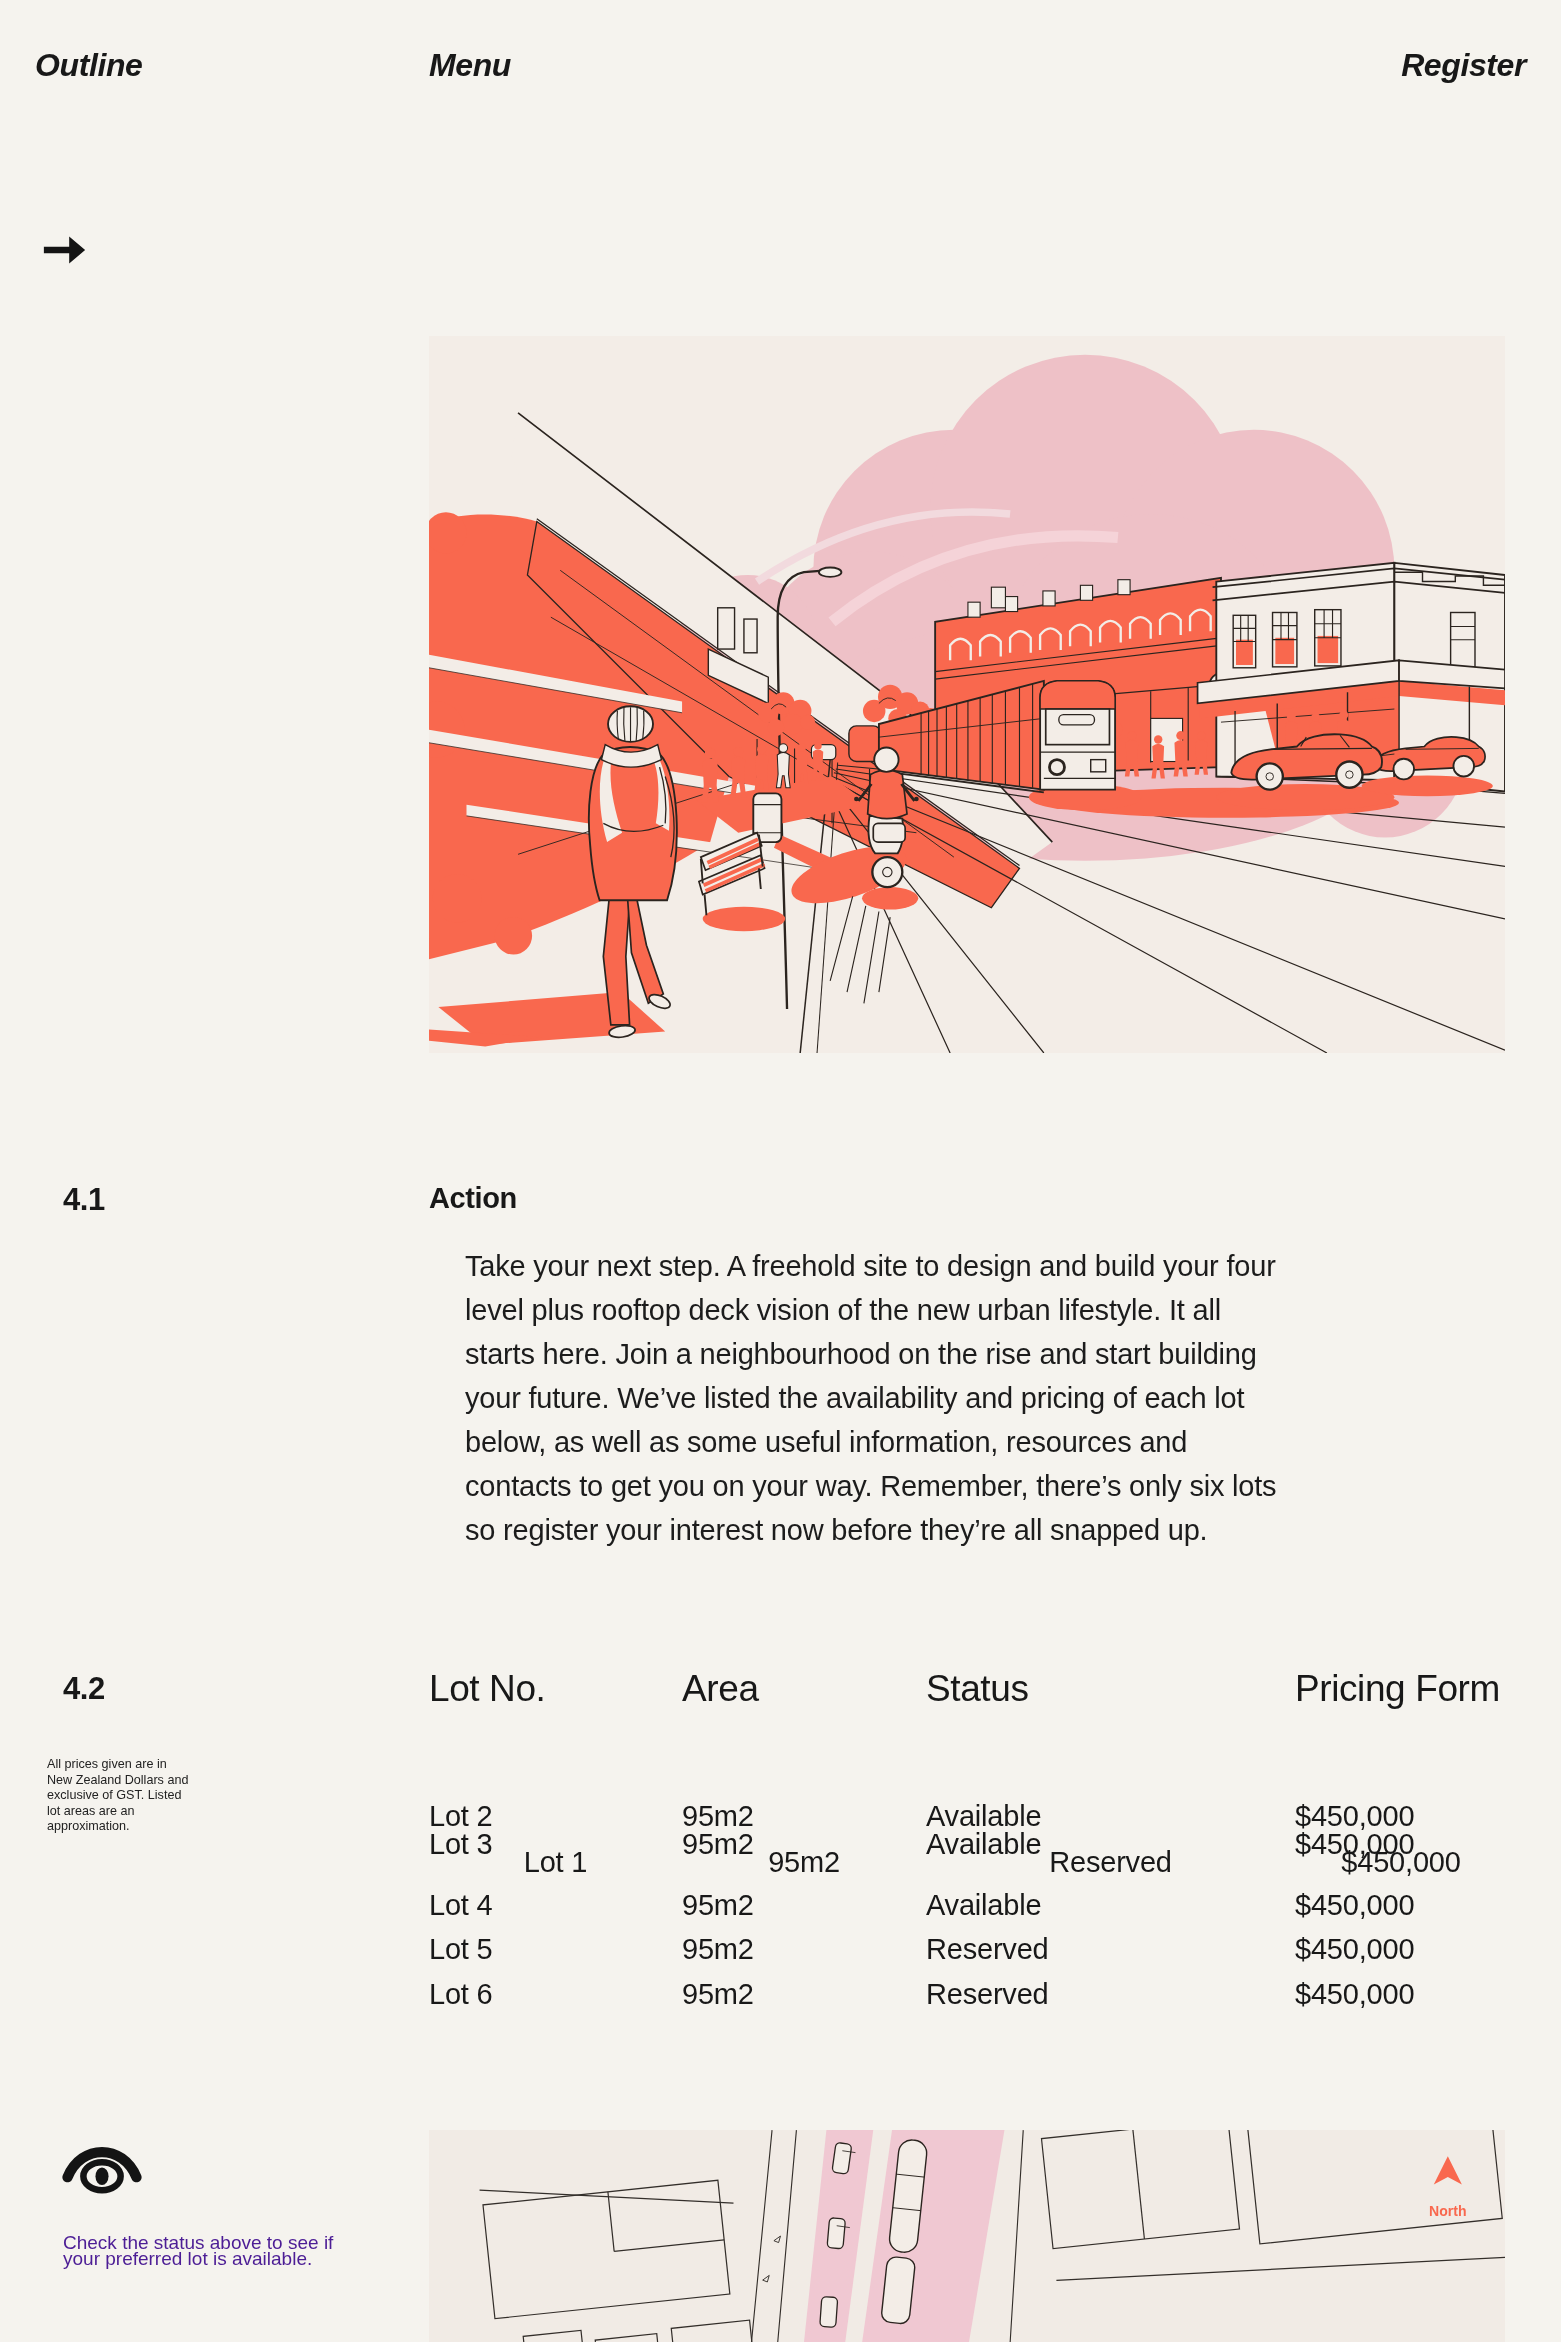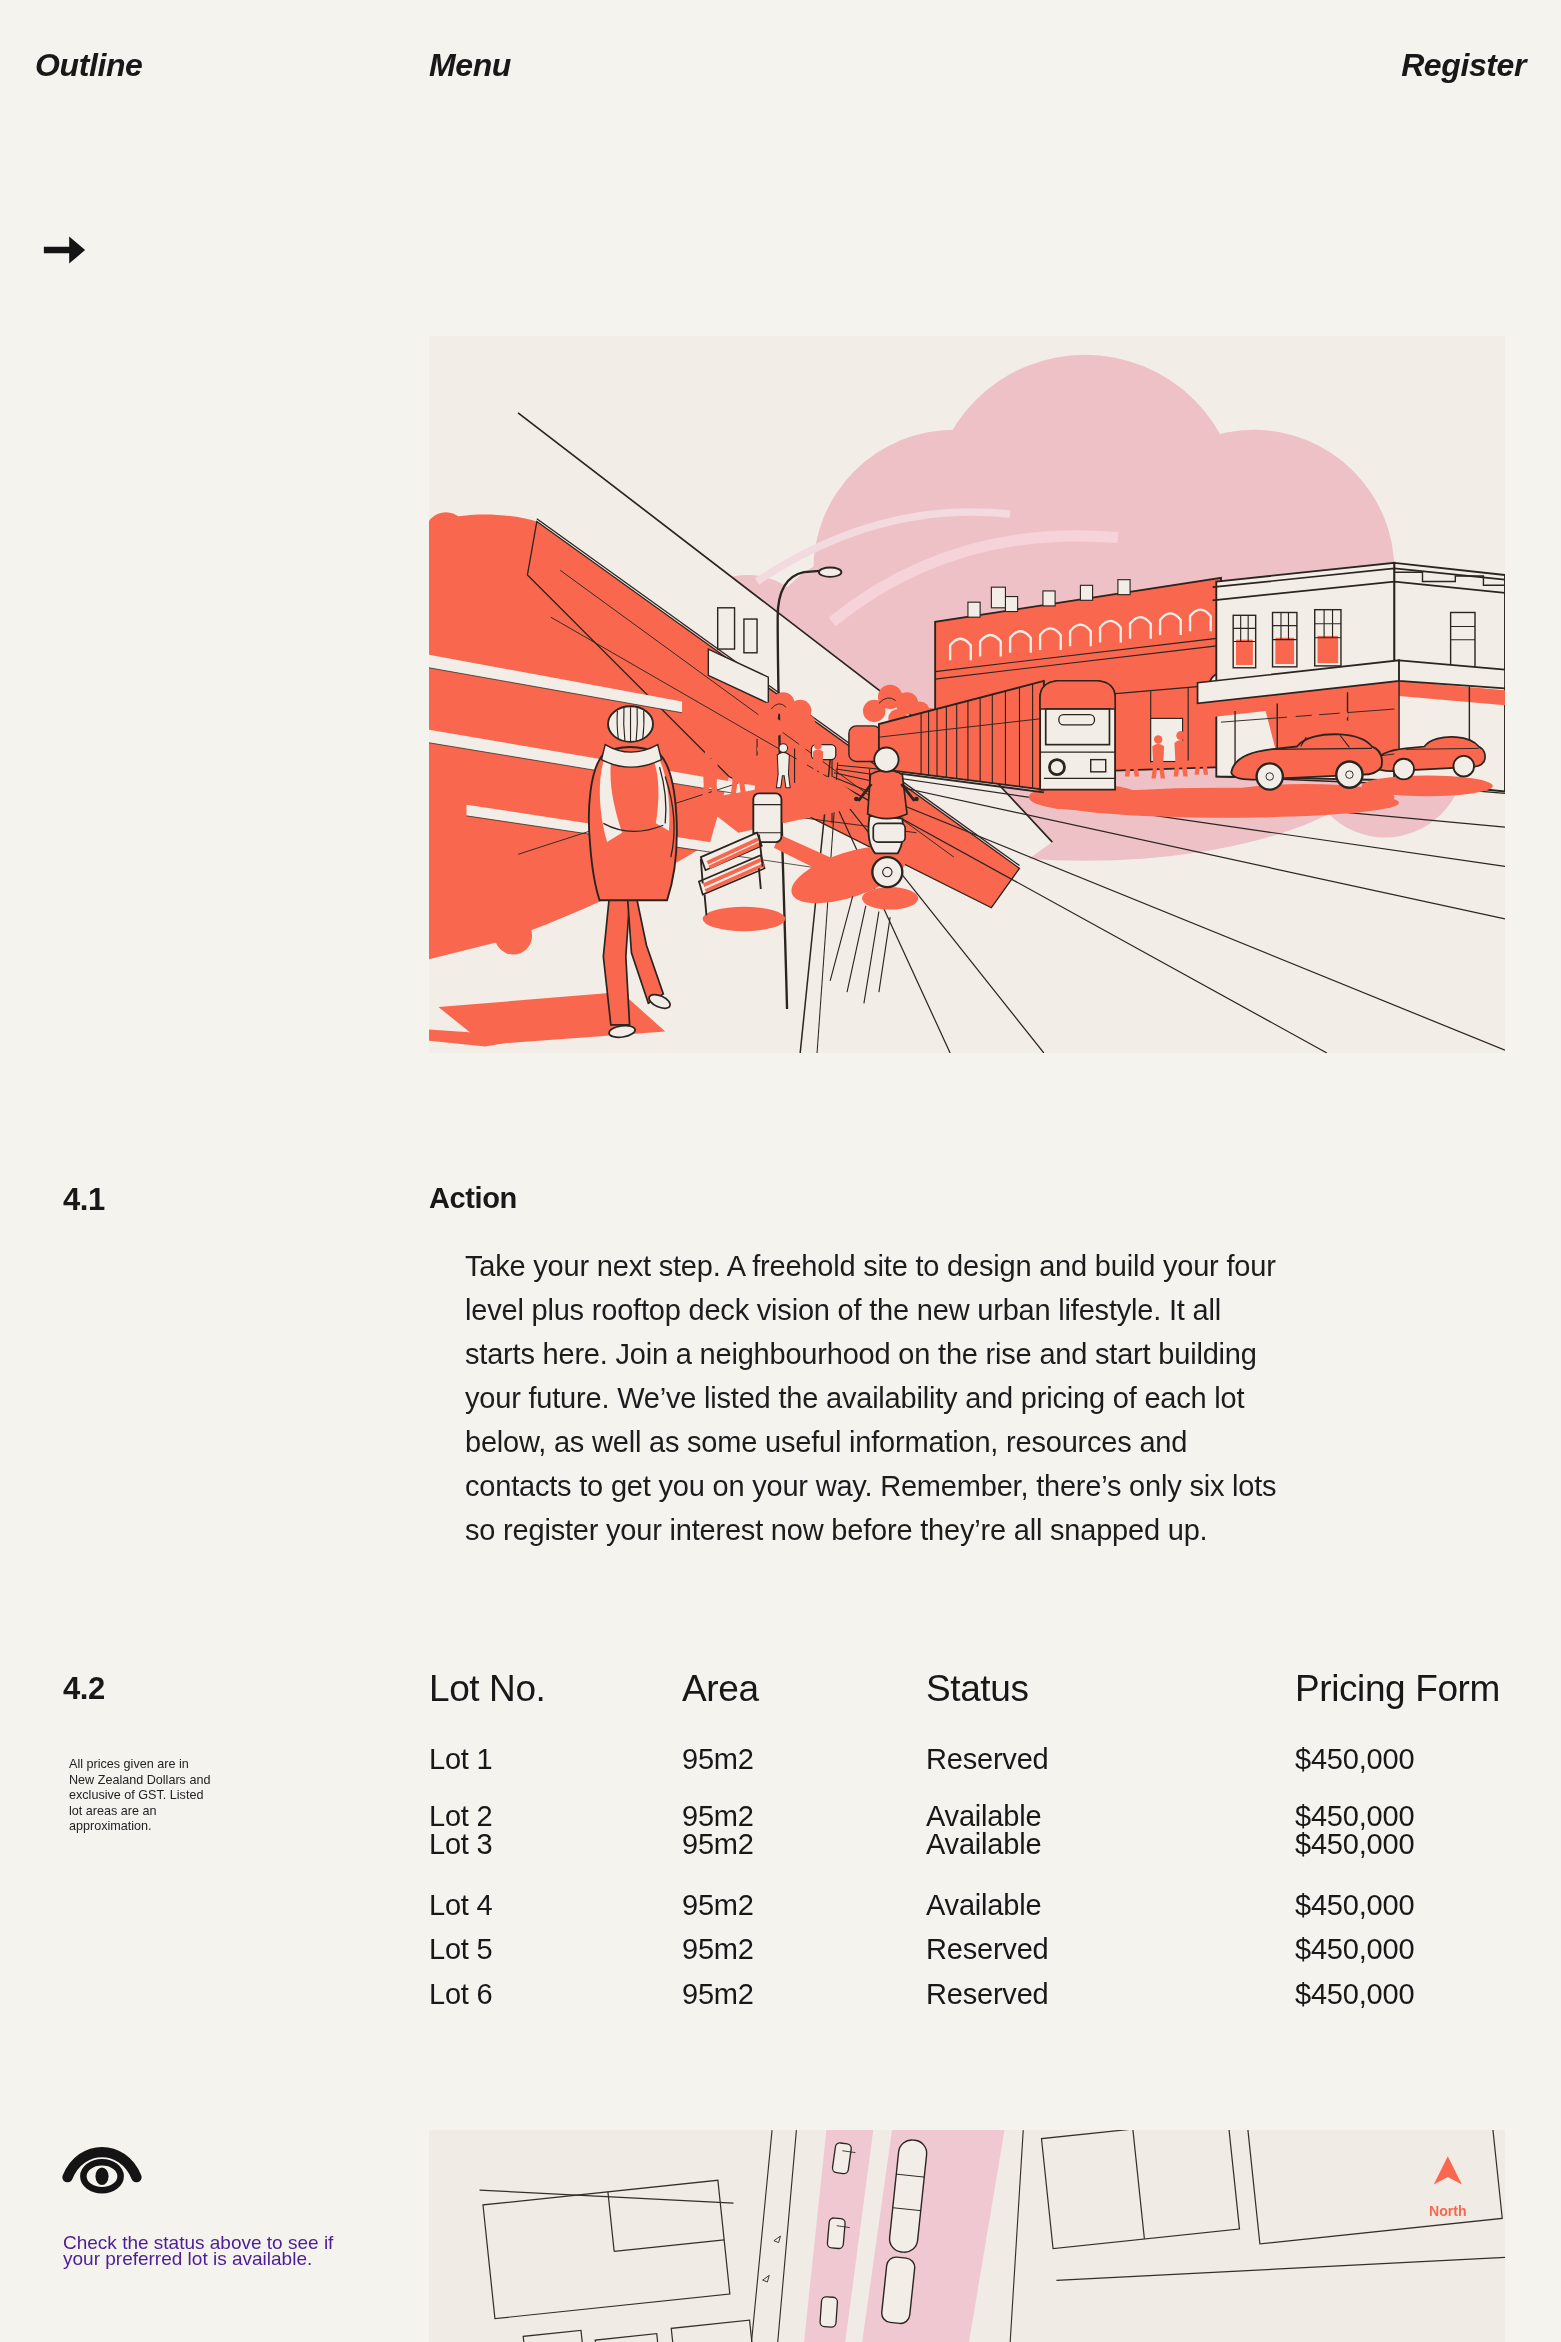--- a/index.html
+++ b/index.html
@@ -284,34 +284,34 @@
   <div class="abs sec-title" style="left:429px;top:1182px;">Action</div>
   <div class="abs body-text" style="left:429px;top:1244px;width:1076px;margin-left:36px;">Take your next step. A freehold site to design and build your four
 level plus rooftop deck vision of the new urban lifestyle. It all
 starts here. Join a neighbourhood on the rise and start building
 your future. We’ve listed the availability and pricing of each lot
 below, as well as some useful information, resources and
 contacts to get you on your way. Remember, there’s only six lots
 so register your interest now before they’re all snapped up.</div>
 
   <div class="abs sec-num" style="left:63px;top:1671px;">4.2</div>
-  <div class="abs small-note" style="left:69px;top:1757px;width:169px;">All prices given are in
+  <div class="abs small-note" style="left:47px;top:1757px;width:169px;">All prices given are in
 New Zealand Dollars and
 exclusive of GST. Listed
 lot areas are an
 approximation.</div>
 
   <div class="abs thead">
     <span>Lot No.</span>
     <span>Area</span>
     <span>Status</span>
     <span>Pricing Form</span>
   </div>
 
-  <div class="abs trow" style="top:1742px;">
+  <div class="abs trow" style="top:1845px;text-align:center;">
     <span>Lot 1</span>
     <span>95m2</span>
     <span>Reserved</span>
     <span>$450,000</span>
   </div>
   <div class="abs trow" style="top:1799px;">
     <span>Lot 2</span>
     <span>95m2</span>
     <span>Available</span>
     <span>$450,000</span>

